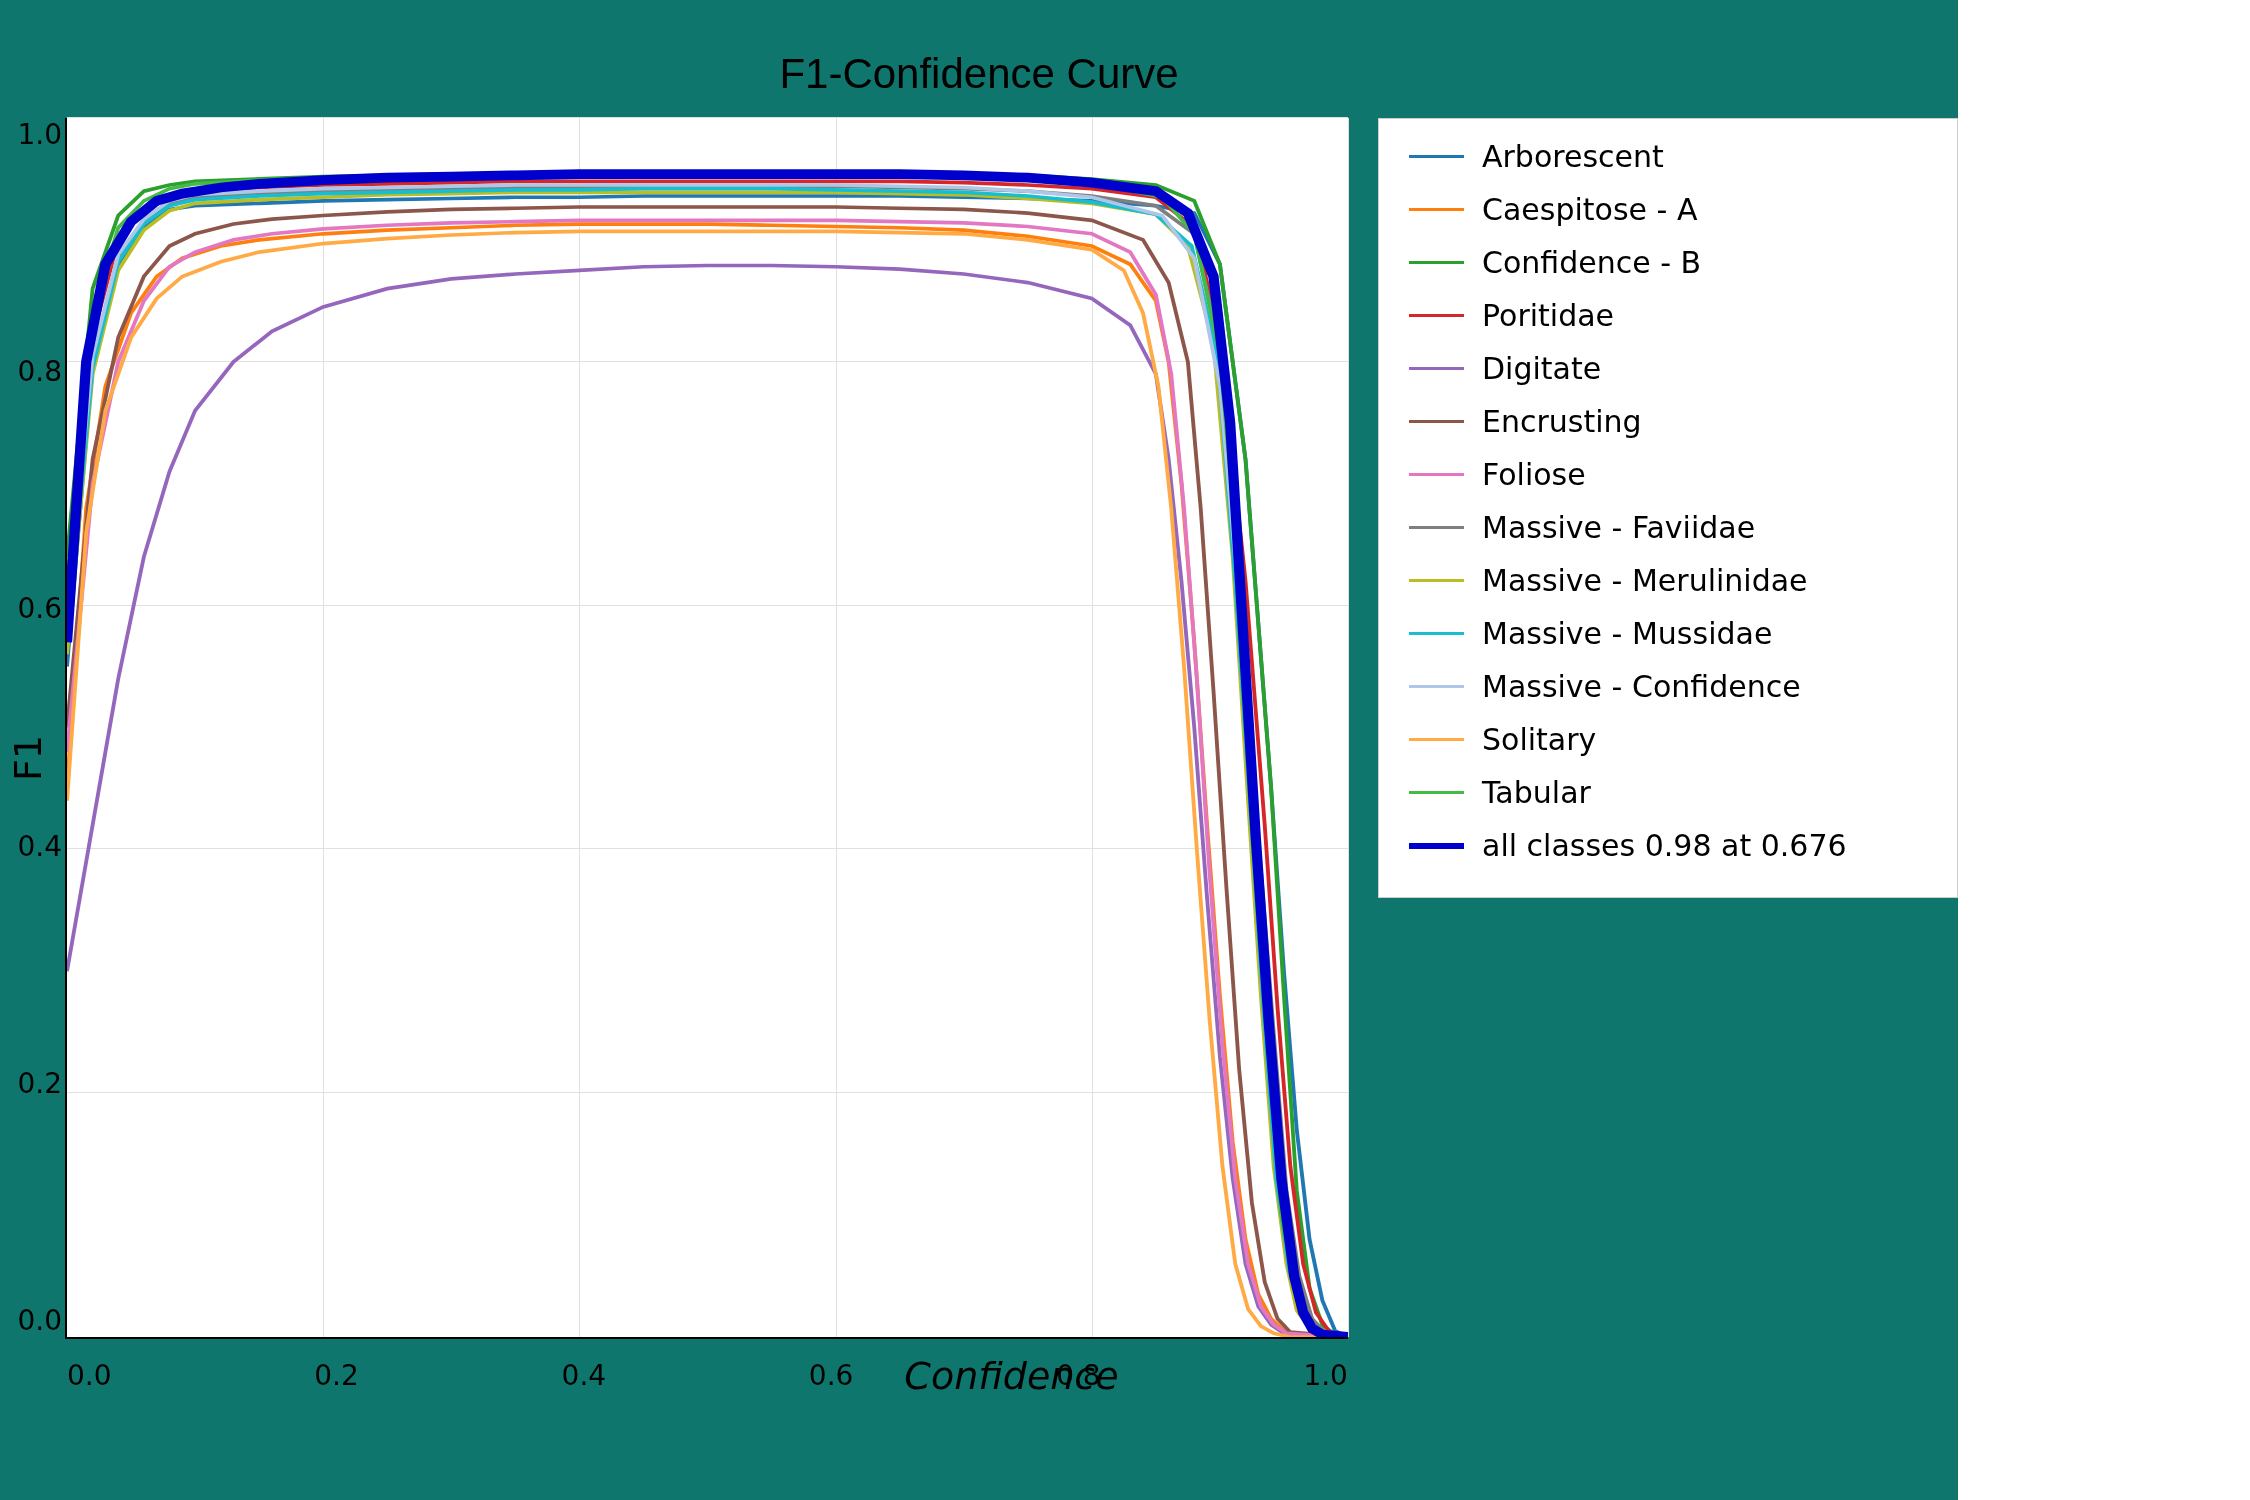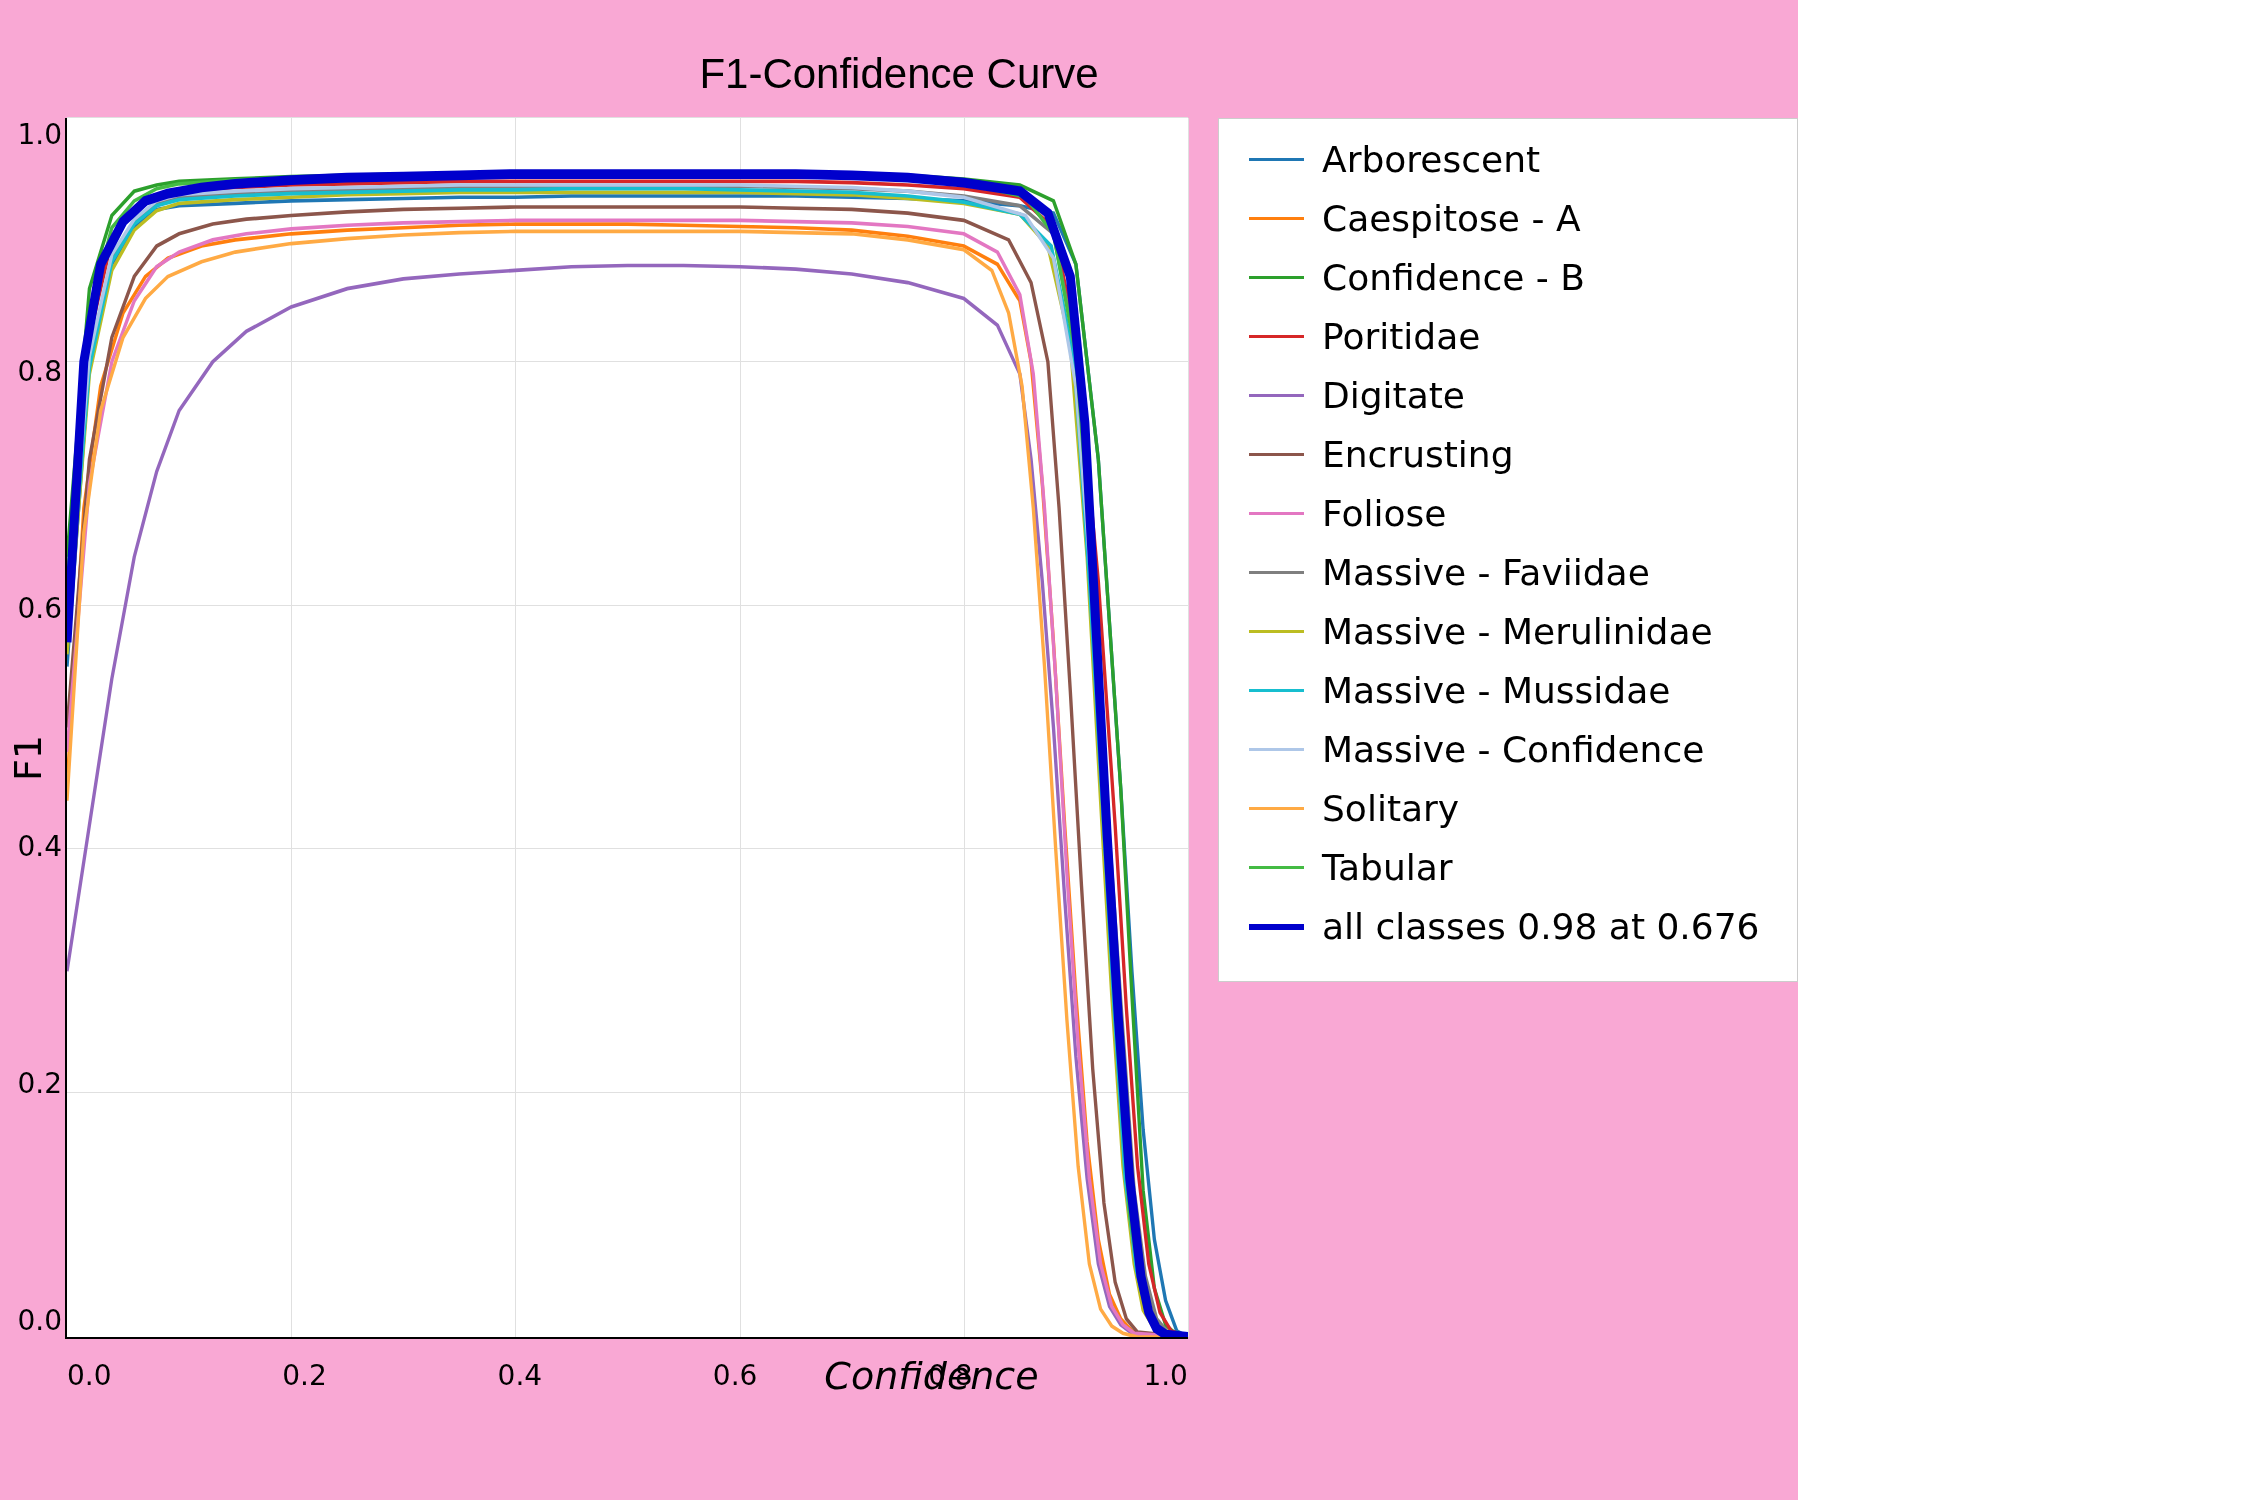--- a/index.html
+++ b/index.html
@@ -4,23 +4,23 @@
   <style>
     * { margin: 0; padding: 0; box-sizing: border-box; }
     body {
       background: #ffffff;
       font-family: 'DejaVu Sans', Arial, sans-serif;
       width: 2250px;
       height: 1500px;
       overflow: hidden;
     }
     .chart-container {
-      width: 1798px;
+      width: 1958px;
       height: 1500px;
-      background: #f9a8d4;
+      background: #0f766e;
       position: relative;
       display: flex;
       align-items: center;
       justify-content: center;
     }
     .chart-wrapper {
       position: relative;
       width: 2100px;
       height: 1400px;
     }
@@ -77,21 +77,21 @@
       border: 1.5px solid #cccccc;
       padding: 20px 30px;
       background: #ffffff;
       align-self: flex-start;
       margin-top: 0;
     }
     .legend-item {
       display: flex;
       align-items: center;
       margin-bottom: 18px;
-      font-size: 36px;
+      font-size: 30px;
       color: #000000;
     }
     .legend-item:last-child {
       margin-bottom: 14px;
     }
     .legend-line {
       width: 55px;
       height: 3px;
       margin-right: 18px;
       flex-shrink: 0;

